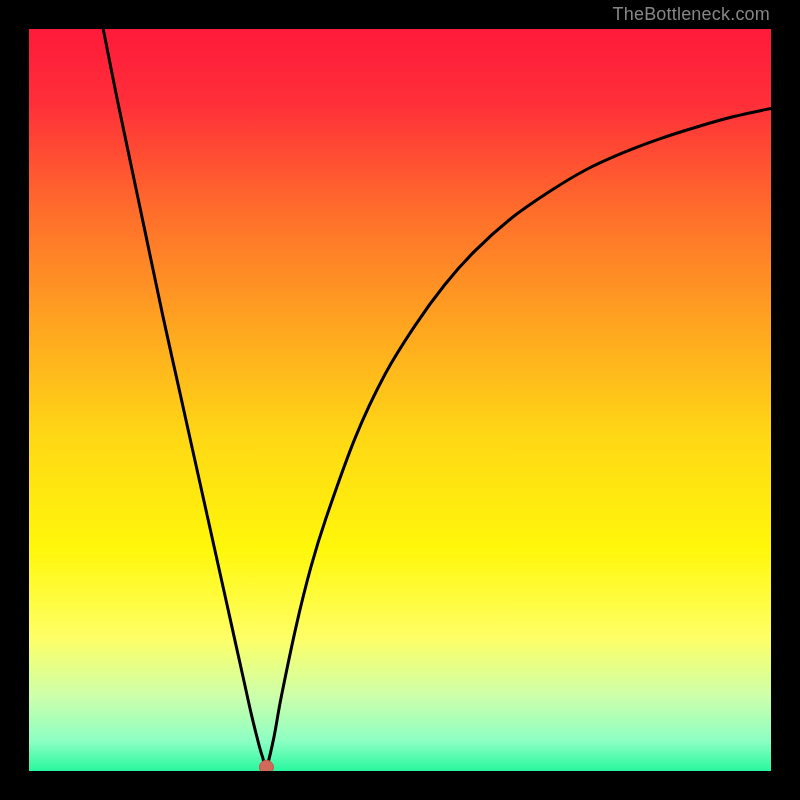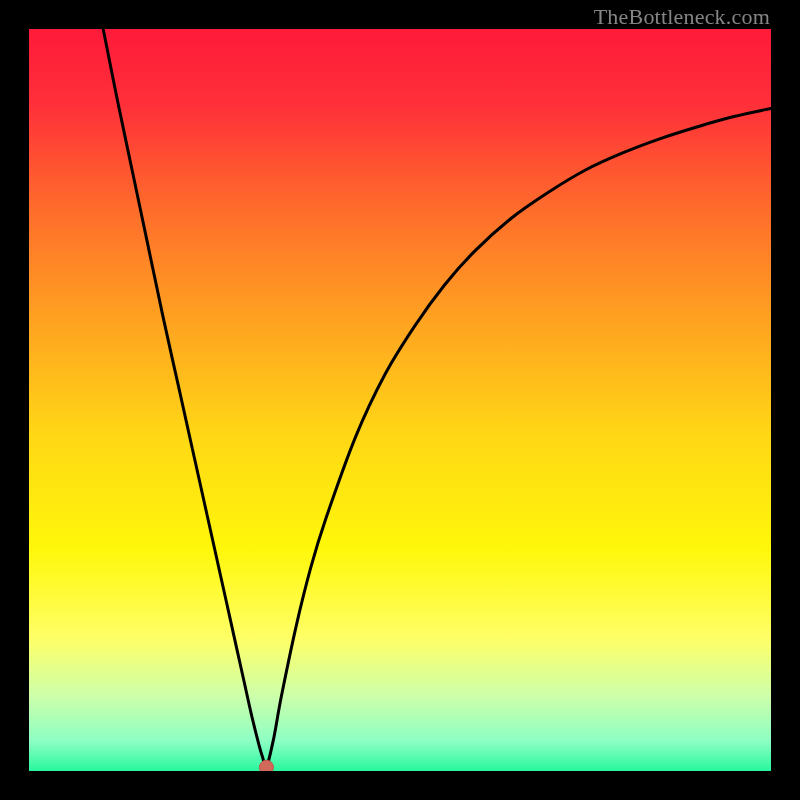--- a/index.html
+++ b/index.html
@@ -22,22 +22,22 @@
     position: absolute;
     left: 29px;
     top: 29px;
     width: 742px;
     height: 742px;
   }
   .watermark {
     position: absolute;
     top: 4px;
     right: 30px;
-    font-family: Liberation Serif, serif;
-    font-size: 22px;
+    font-family: Liberation Sans, sans-serif;
+    font-size: 18px;
     font-weight: 500;
     color: #858585;
     letter-spacing: 0.2px;
   }
 </style>
 </head>
 <body>
 
 <div class="frame">
   <div class="watermark">TheBottleneck.com</div>

